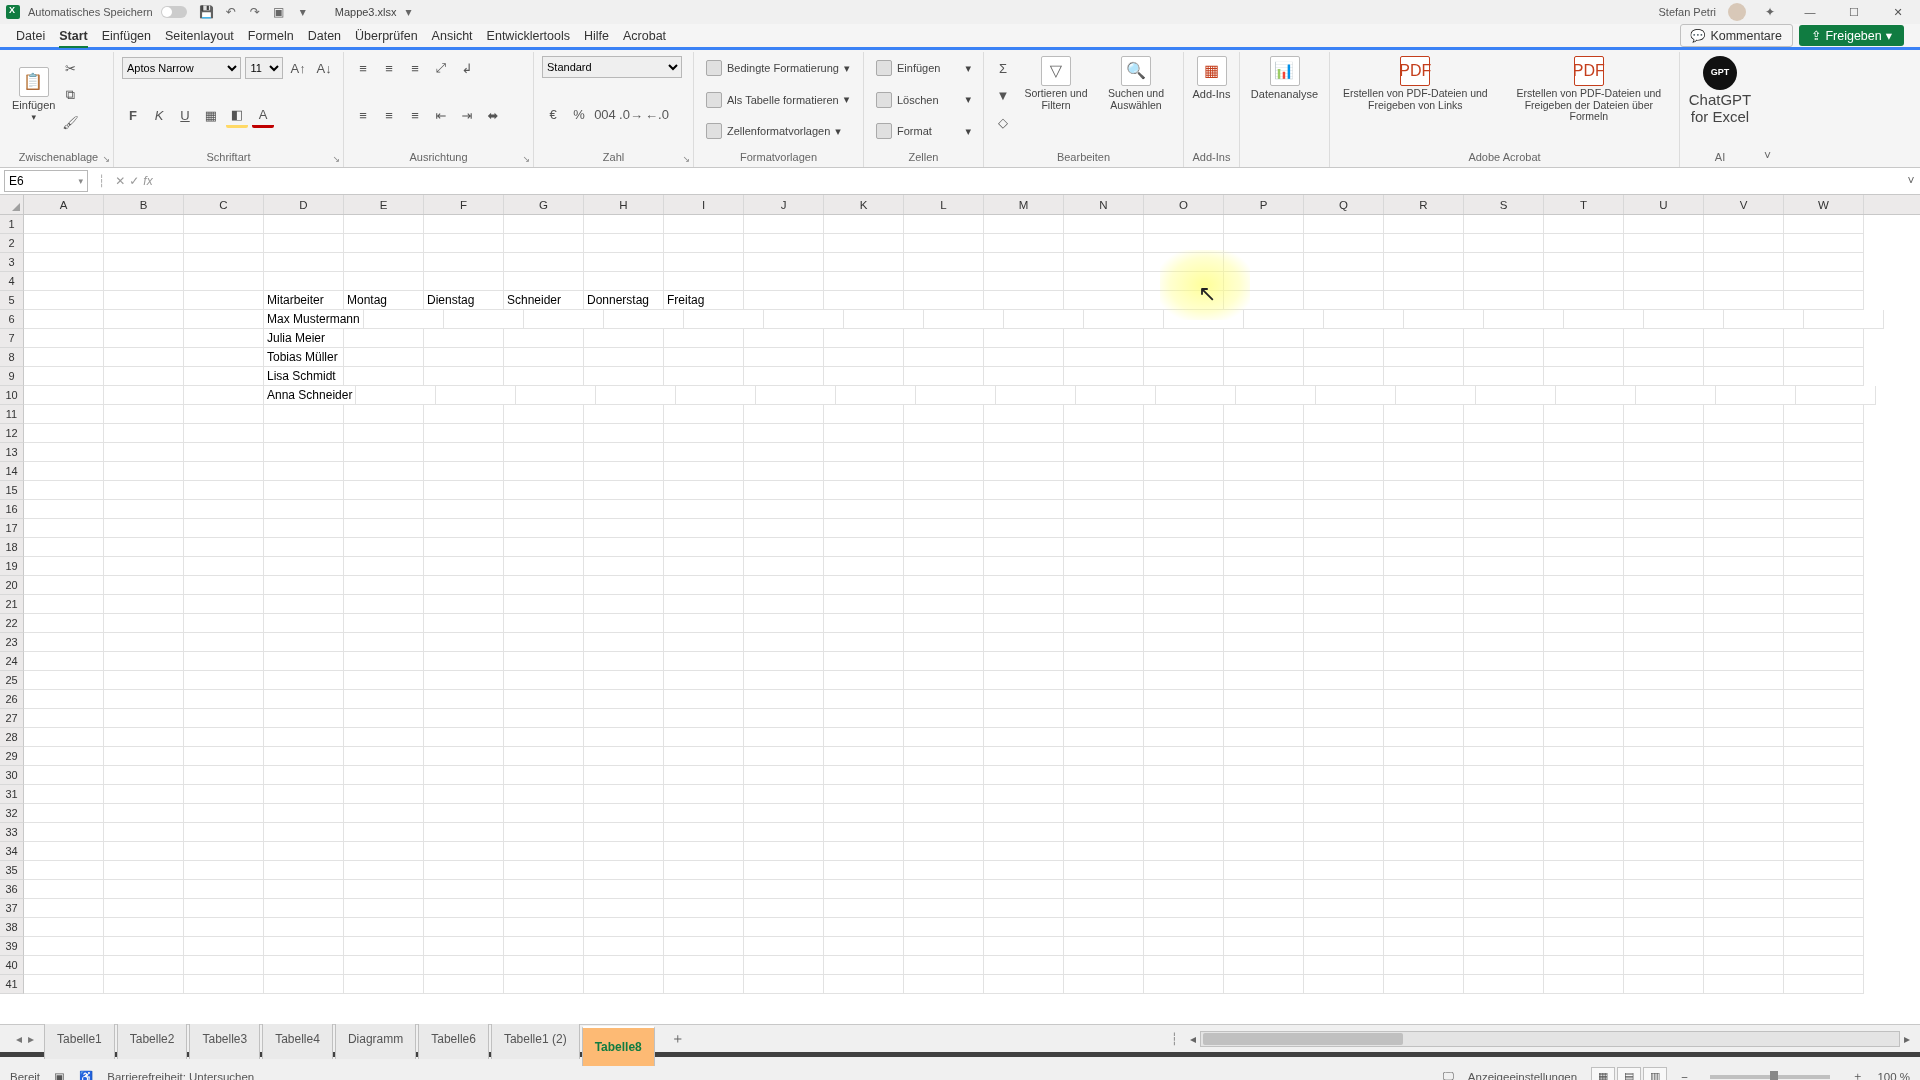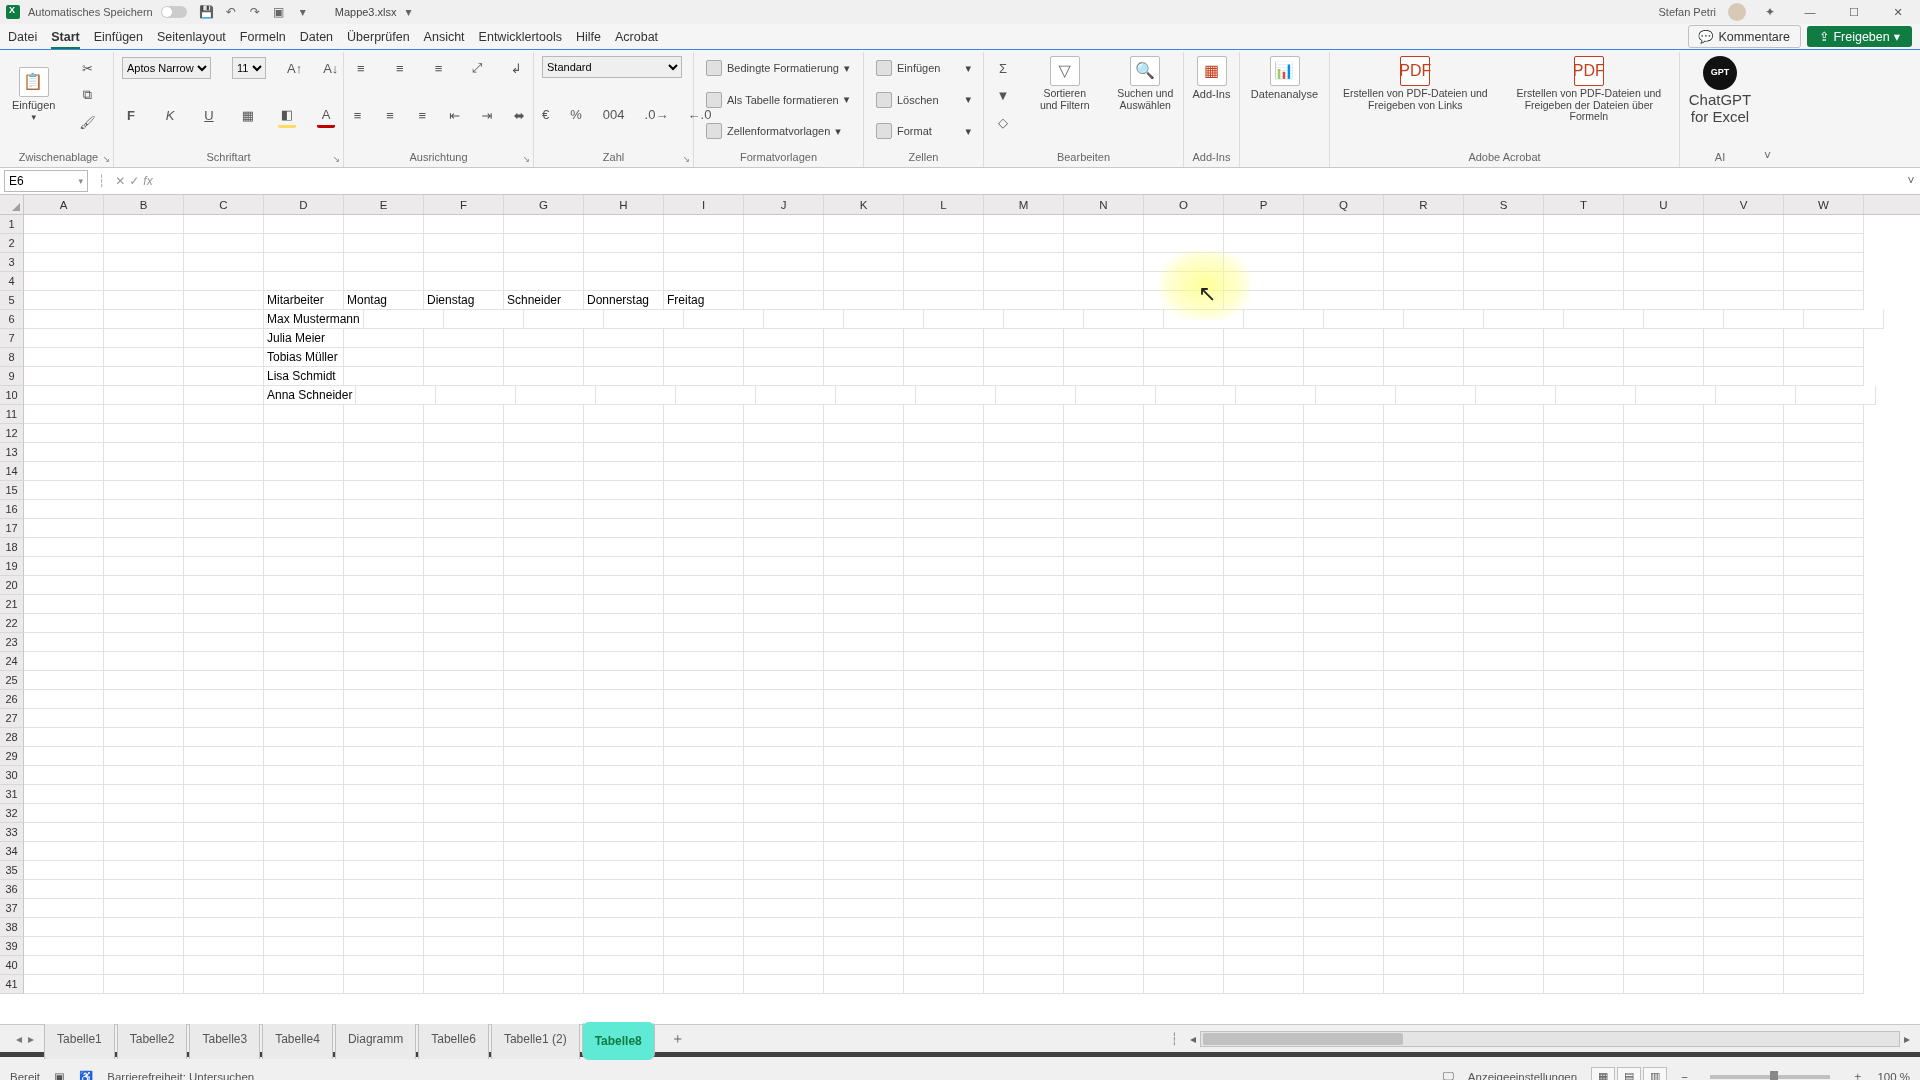--- a/index.html
+++ b/index.html
@@ -13,33 +13,33 @@
 .autosave-toggle::after { content: ""; width: 10px; height: 10px; border-radius: 50%; background: #fff; position: absolute; left: 1px; top: 1px; }
 .qat-btn { width: 16px; height: 16px; margin: 0 4px; display: inline-flex; align-items: center; justify-content: center; color: #666; font-size: 12px; }
 .titlebar .filename { margin-left: 20px; color: #444; }
 .titlebar .search { flex: 0 0 460px; margin: 0 auto; height: 20px; background: #e8e8e8; border: 1px solid #d0d0d0; border-radius: 3px; display: flex; align-items: center; padding: 0 8px; color: #888; font-size: 12px; }
 .titlebar .search svg { margin-right: 6px; }
 .titlebar .right { margin-left: auto; display: flex; align-items: center; gap: 12px; }
 .avatar { width: 18px; height: 18px; border-radius: 50%; background: #d8c8b8; display: inline-block; }
 .winbtn { width: 32px; text-align: center; color: #555; font-size: 11px; }
 
 
-.tabrow { height: 26px; background: #f5f5f5; display: flex; align-items: center; padding: 0 8px; font-size: 12.5px; color: #333; border-bottom: 1px solid #3b82f6; }
+.tabrow { height: 26px; background: #f5f5f5; display: flex; align-items: center; padding: 0 16px; font-size: 12.5px; color: #333; border-bottom: 3px solid #3b82f6; }
 .tabrow .filetab { margin-right: 14px; cursor: pointer; }
 .tabrow .filetab.active { font-weight: 600; border-bottom: 2px solid #107c41; padding-bottom: 3px; margin-bottom: -5px; }
 .tabrow .spacer { flex: 1; }
 .tabrow .kommentare { border: 1px solid #c0c0c0; border-radius: 3px; padding: 3px 10px; margin-right: 6px; display: flex; align-items: center; gap: 4px; }
 .tabrow .freigeben { background: #107c41; color: #fff; border-radius: 3px; padding: 3px 12px; display: flex; align-items: center; gap: 4px; }
 
 
 .ribbon { height: 118px; background: #f5f5f5; border-bottom: 1px solid #c8c8c8; display: flex; padding: 2px 4px 0; font-size: 11px; color: #444; }
 .rgroup { border-right: 1px solid #dcdcdc; padding: 4px 8px 2px; display: flex; flex-direction: column; justify-content: space-between; position: relative; }
 .rgroup .label { text-align: center; font-size: 11px; color: #666; padding-bottom: 2px; }
 .rgroup .dlg { position: absolute; right: 3px; bottom: 3px; font-size: 9px; color: #888; }
-.rrow { display: flex; gap: 21px; align-items: center; }
+.rrow { display: flex; gap: 4px; align-items: center; }
 .ibtn { width: 22px; height: 24px; display: inline-flex; align-items: center; justify-content: center; color: #555; font-size: 13px; border-radius: 2px; }
 .vstack { display: flex; flex-direction: column; align-items: center; gap: 2px; text-align: center; line-height: 1.1; }
 .bigico { width: 30px; height: 30px; border: 1px solid #bbb; border-radius: 2px; background: #fff; display: inline-flex; align-items: center; justify-content: center; font-size: 16px; color: #666; }
 select.fontname { width: 120px; height: 22px; font-size: 11px; border: 1px solid #b8b8b8; }
 select.fontsize { width: 38px; height: 22px; font-size: 11px; border: 1px solid #b8b8b8; }
 select.numfmt { width: 140px; height: 22px; font-size: 11px; border: 1px solid #b8b8b8; }
 .menuitem { display: flex; align-items: center; gap: 5px; padding: 1px 4px; height: 24px; white-space: nowrap; }
 .ico16 { width: 16px; height: 16px; background: #e0e0e0; border: 1px solid #aaa; border-radius: 2px; display: inline-block; }
 .gpt-badge { width: 34px; height: 34px; border-radius: 50%; background: #111; color: #fff; font-size: 9px; font-weight: bold; display: flex; align-items: center; justify-content: center; }
 .collapse-rib { align-self: flex-end; padding: 4px; color: #666; font-size: 12px; }
@@ -63,21 +63,21 @@
 .row { display: flex; height: 19px; }
 .rh { width: 24px; background: #eceaea; border-right: 1px solid #c8c8c8; border-bottom: 1px solid #d8d8d8; text-align: center; font-size: 11px; color: #333; line-height: 19px; }
 .cell { flex: 0 0 80px; border-right: 1px solid #e2e2e2; border-bottom: 1px solid #e2e2e2; font-size: 12px; padding: 0 3px; white-space: nowrap; line-height: 19px; }
 .highlight-spot { position: absolute; width: 90px; height: 70px; background: radial-gradient(ellipse, rgba(255,255,120,0.75) 0%, rgba(255,255,120,0.35) 55%, rgba(255,255,120,0) 80%); pointer-events: none; }
 .cursor-arrow { position: absolute; font-size: 22px; color: #222; pointer-events: none; }
 
 
 .sheettabs { height: 28px; background: #f0f0f0; border-top: 1px solid #c8c8c8; display: flex; align-items: center; font-size: 12px; padding: 0 6px; }
 .sheetnav { display: flex; gap: 6px; color: #777; padding: 0 10px; }
 .stab { padding: 12px 12px; border: 1px solid #c0c0c0; border-bottom: none; background: #eaeaea; color: #555; border-radius: 2px 2px 0 0; margin-right: 2px; }
-.stab.active { background: #5eead4; color: #107c41; font-weight: 600; border-top: 2px solid #fff; position: relative; top: 1px; border-radius: 7px; }
+.stab.active { background: #fdba74; color: #107c41; font-weight: 600; border-top: 2px solid #fff; position: relative; top: 7px; }
 .addsheet { padding: 0 14px; color: #666; font-size: 14px; }
 .sheettabs .spacer { flex: 1; }
 .hscroll { width: 700px; height: 16px; background: #e4e4e4; border: 1px solid #c0c0c0; position: relative; }
 .hscroll .thumb { position: absolute; left: 2px; top: 1px; width: 200px; height: 12px; background: #c0c0c0; border-radius: 2px; }
 .scrolltrig { width: 14px; text-align: center; color: #666; }
 
 
 .statusbar { height: 44px; background: #f0f0f0; border-top: 5px solid #404040; display: flex; align-items: center; font-size: 11.5px; color: #555; padding: 0 10px; gap: 14px; }
 .statusbar .spacer { flex: 1; }
 .viewbtns { display: flex; gap: 2px; }

